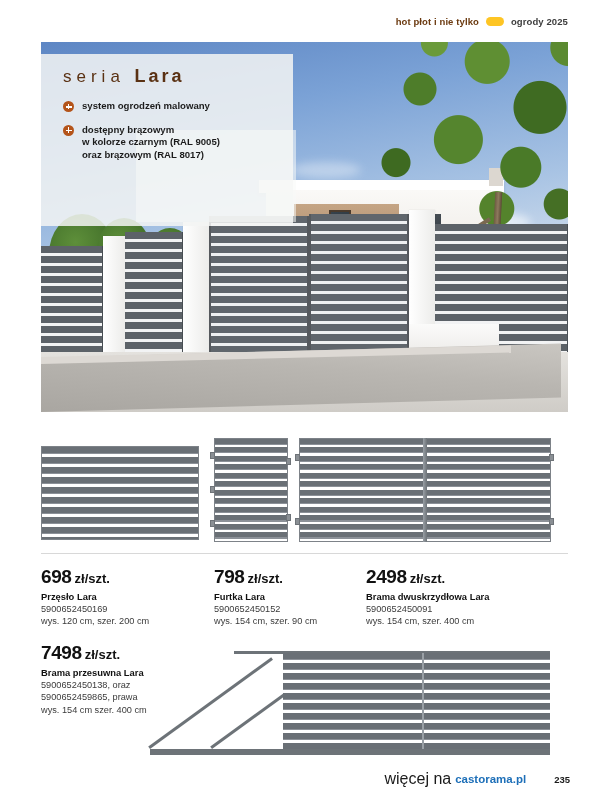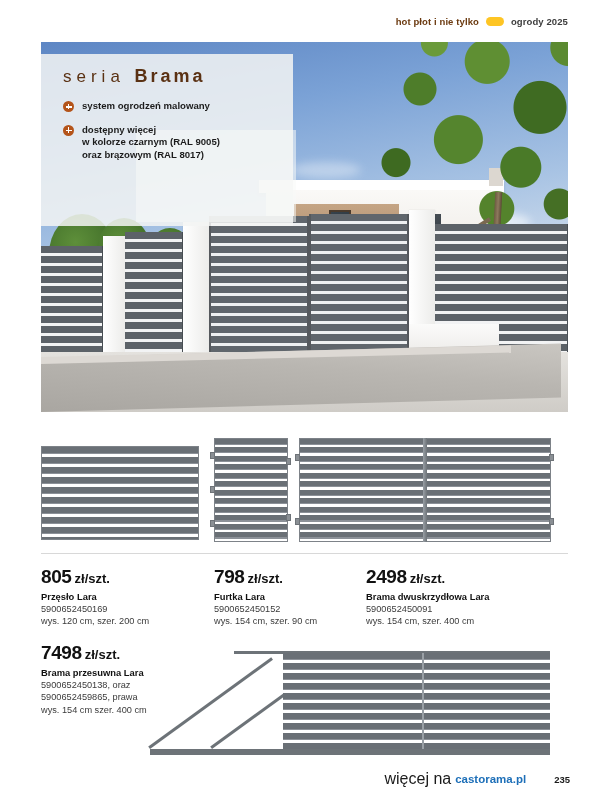--- a/index.html
+++ b/index.html
@@ -324,31 +324,31 @@
 
     <div class="ground"></div>
     <div class="driveway"></div>
     <div class="curb"></div>
 
     <div class="overlay"></div>
     <div class="overlay2"></div>
 
     <div class="seria">
       <span>seria</span>
-      <b>Brama</b>
+      <b>Lara</b>
     </div>
 
     <div class="bullets">
       <div class="bullet">
         <span class="dot"></span>
         <span class="ln">system ogrodzeń malowany</span>
       </div>
       <div class="bullet">
         <span class="dot"></span>
-        <span class="ln">dostępny więcej</span>
+        <span class="ln">dostępny brązowym</span>
         <span class="ln">w kolorze czarnym (RAL 9005)</span>
         <span class="ln">oraz brązowym (RAL 8017)</span>
       </div>
     </div>
   </div>
 
   <div class="prodimg" style="left:41px; top:446px; width:158px; height:94px;">
     <div class="slats"></div>
   </div>
 
@@ -367,21 +367,21 @@
     <div class="hinge" style="left:-4px; top:16px;"></div>
     <div class="hinge" style="left:-4px; top:80px;"></div>
     <div class="hinge" style="left:250px; top:16px;"></div>
     <div class="hinge" style="left:250px; top:80px;"></div>
   </div>
 
   <div class="divider" style="left:41px; top:553px; width:527px;"></div>
 
   <div class="price-block" style="left:41px; top:566px; width:160px;">
     <div>
-      <span class="price-amount">805</span><span class="price-unit">zł/szt.</span>
+      <span class="price-amount">698</span><span class="price-unit">zł/szt.</span>
     </div>
     <div class="price-name">Przęsło Lara</div>
     <div class="price-line">5900652450169</div>
     <div class="price-line">wys. 120 cm, szer. 200 cm</div>
   </div>
 
   <div class="price-block" style="left:214px; top:566px; width:160px;">
     <div>
       <span class="price-amount">798</span><span class="price-unit">zł/szt.</span>
     </div>

